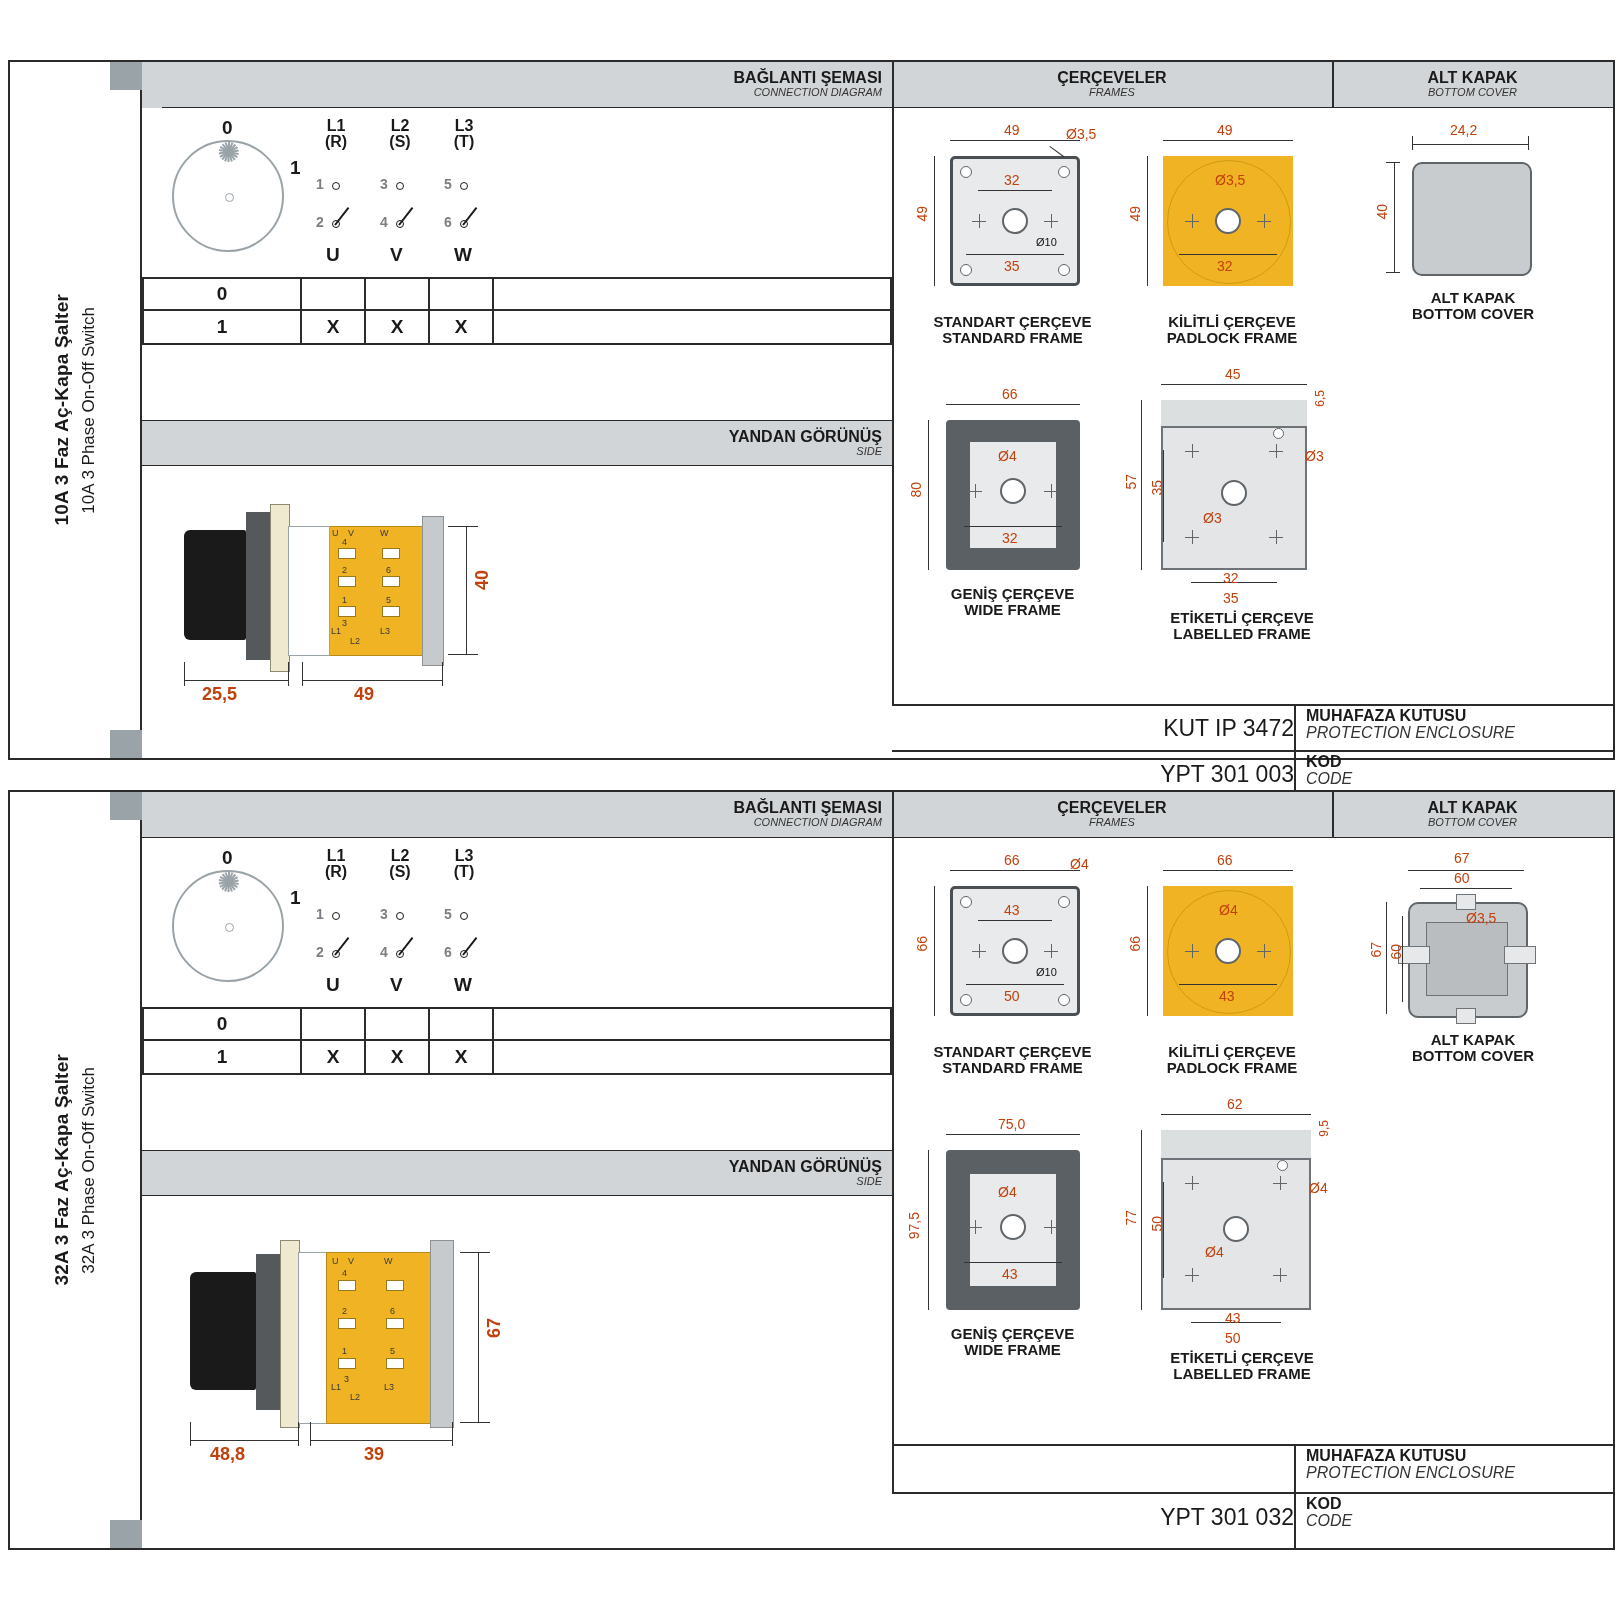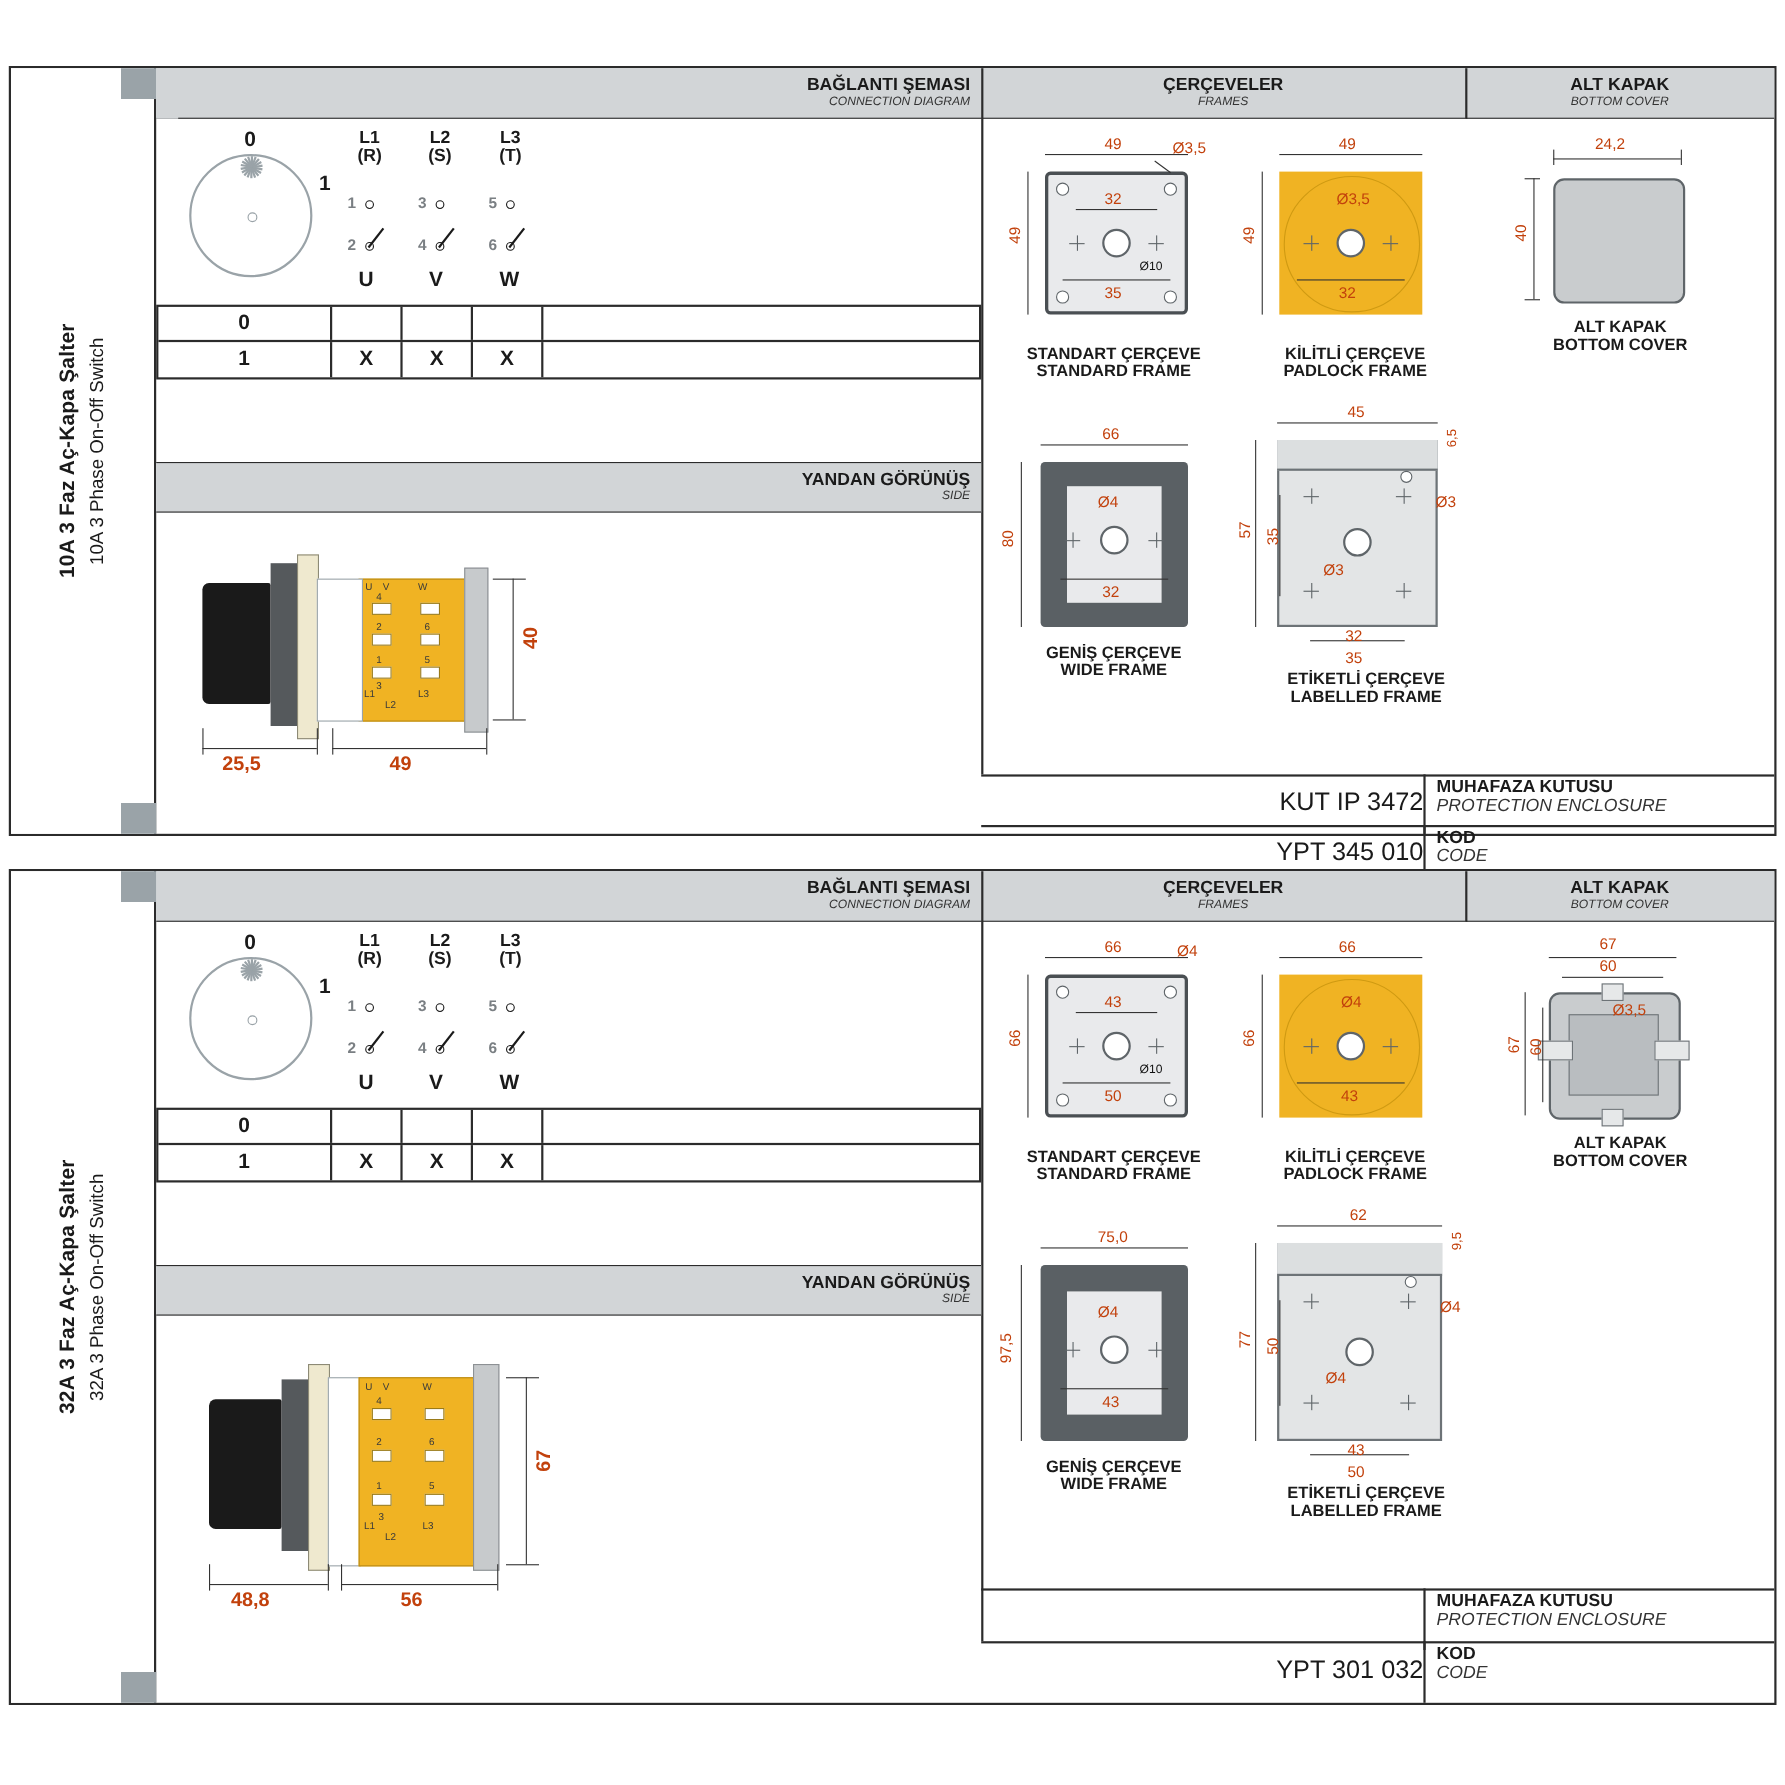--- a/index.html
+++ b/index.html
@@ -374,21 +374,21 @@
 
       <div class="hline" style="left:750px;top:642px;right:0;"></div>
       <div class="hline" style="left:750px;top:688px;right:0;"></div>
       <div class="vline" style="left:1152px;top:642px;height:54px;"></div>
       <div class="vline" style="left:1152px;top:688px;height:54px;"></div>
       <div class="fcode" style="left:880px;top:644px;width:272px;height:44px;">KUT IP 3472</div>
       <div class="fdesc" style="left:1156px;top:646px;">
         <div class="tr">MUHAFAZA KUTUSU</div>
         <div class="en">PROTECTION ENCLOSURE</div>
       </div>
-      <div class="fcode" style="left:880px;top:690px;width:272px;height:44px;">YPT 345 010</div>
+      <div class="fcode" style="left:880px;top:690px;width:272px;height:44px;">YPT 301 003</div>
       <div class="fdesc" style="left:1156px;top:692px;">
         <div class="tr">KOD</div>
         <div class="en">CODE</div>
       </div>
     </div>
   </div>
 
   <div class="panel bottom">
 
     <div class="spine">
@@ -538,21 +538,21 @@
         <div class="sv-t" style="left:208px;top:196px;">L2</div>
 
         <div class="dl dlh" style="left:48px;top:244px;width:108px;"></div>
         <div class="dl dlv" style="left:48px;top:226px;height:24px;"></div>
         <div class="dl dlv" style="left:156px;top:226px;height:24px;"></div>
         <div class="dim" style="left:68px;top:248px;font-weight:bold;font-size:18px;">48,8</div>
 
         <div class="dl dlh" style="left:168px;top:244px;width:142px;"></div>
         <div class="dl dlv" style="left:168px;top:226px;height:24px;"></div>
         <div class="dl dlv" style="left:310px;top:226px;height:24px;"></div>
-        <div class="dim" style="left:222px;top:248px;font-weight:bold;font-size:18px;">56</div>
+        <div class="dim" style="left:222px;top:248px;font-weight:bold;font-size:18px;">39</div>
 
         <div class="dl dlv" style="left:336px;top:56px;height:170px;"></div>
         <div class="dl dlh" style="left:318px;top:56px;width:30px;"></div>
         <div class="dl dlh" style="left:318px;top:226px;width:30px;"></div>
         <div class="dim rot" style="left:342px;top:122px;font-weight:bold;font-size:18px;">67</div>
       </div>
 
       <div style="position:absolute;left:758px;top:52px;width:225px;height:290px;">
         <div class="sq frm-std" style="left:50px;top:42px;width:130px;height:130px;"></div>
         <div class="shole" style="left:60px;top:52px;width:12px;height:12px;"></div>

